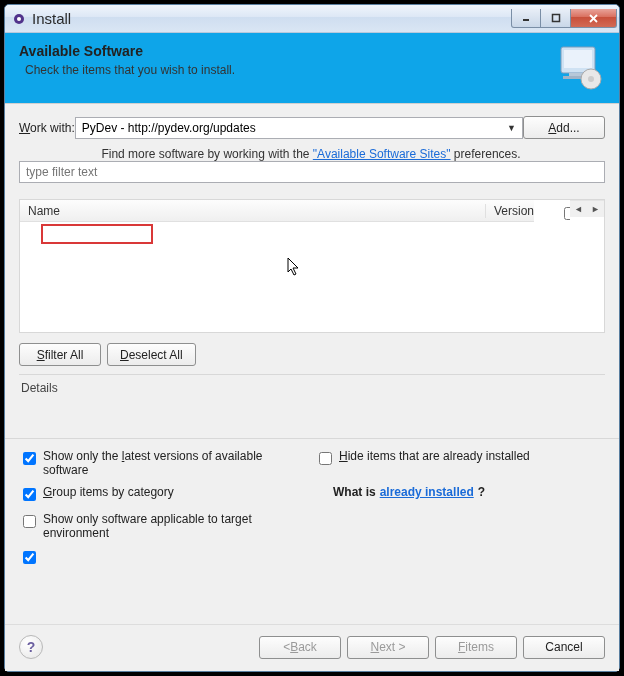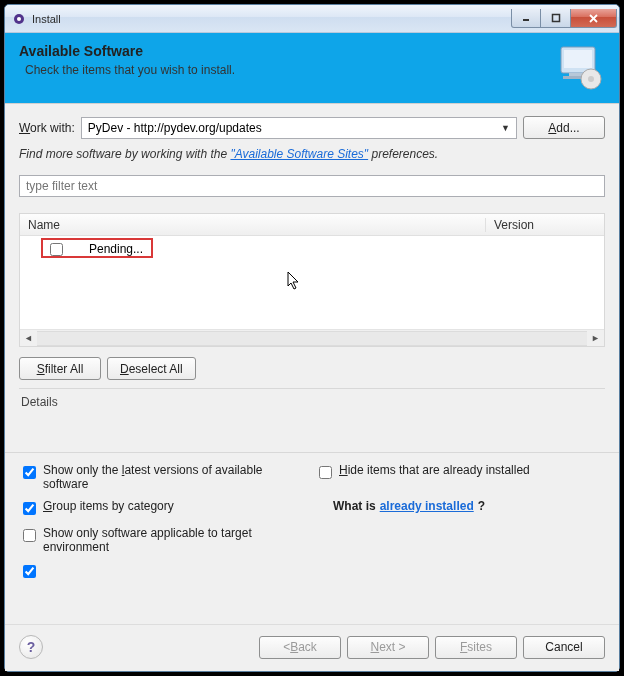--- a/index.html
+++ b/index.html
@@ -30,21 +30,21 @@
     display: flex;
     align-items: center;
     padding-left: 6px;
     border-radius: 5px 5px 0 0;
   }
   .titlebar .icon {
     width: 16px; height: 16px;
     margin-right: 5px;
     display: flex; align-items: center; justify-content: center;
   }
-  .titlebar .title { color: #2b2b2b; font-size: 11px; }
+  .titlebar .title { color: #2b2b2b; font-size: 15px; }
   .win-controls {
     margin-left: auto;
     display: flex;
     gap: 0;
     padding-right: 2px;
   }
   .win-btn {
     width: 30px; height: 19px;
     border: 1px solid #7a8ea6;
     border-top: none;
@@ -81,21 +81,20 @@
     background: #f0f0f0;
     flex: 1;
     padding: 12px 14px 8px 14px;
     display: flex;
     flex-direction: column;
   }
 
   .row-work {
     display: flex;
     align-items: center;
-    gap: 6px;
   }
   .label { color: #222; }
   .underline-letter { text-decoration: underline; }
   .combo {
     flex: 1;
     display: flex;
     align-items: center;
     background: #fff;
     border: 1px solid #abadb3;
     height: 22px;
@@ -118,45 +117,44 @@
     color: #222;
     cursor: default;
     display: inline-flex;
     align-items: center;
     justify-content: center;
   }
   .btn.disabled { color: #9a9a9a; }
   .btn.small { min-width: 82px; }
 
   .hint-row {
-    margin: 8px 0 14px 0;
-    text-align: left;
+    margin: 8px 0 0 0;
+    text-align: center;
     padding-right: 2px;
     color: #333;
-    font-style: italic;
   }
   .link { color: #1a6bd8; text-decoration: underline; cursor: pointer; }
 
   .filter-input {
     width: 100%;
     height: 22px;
     border: 1px solid #abadb3;
     background: #fff;
     padding: 0 6px;
     font: inherit;
     color: #888;
     margin-bottom: 16px;
   }
 
   .tree-wrap {
     border: 1px solid #d8d8d8;
     background: #fff;
     height: 134px;
     display: flex;
-    flex-direction: column;
+    flex-direction: row;
   }
   .tree-header {
     display: flex;
     background: linear-gradient(to bottom,#fdfdfd,#efefef);
     border-bottom: 1px solid #e0e0e0;
     height: 22px;
     align-items: center;
     font-size: 12px;
     color: #333;
   }
@@ -381,19 +379,19 @@
             <span>&lt; </span>
             <span class="underline-letter">B</span>
             <span>ack</span>
           </button>
         <button class="btn disabled">
             <span class="underline-letter">N</span>
             <span>ext &gt;</span>
           </button>
         <button class="btn disabled">
             <span class="underline-letter">F</span>
-            <span>sites</span>
+            <span>items</span>
           </button>
         <button class="btn">Cancel</button>
       </div>
     </div>
   </div>
 </div>
 
 </body></html>

